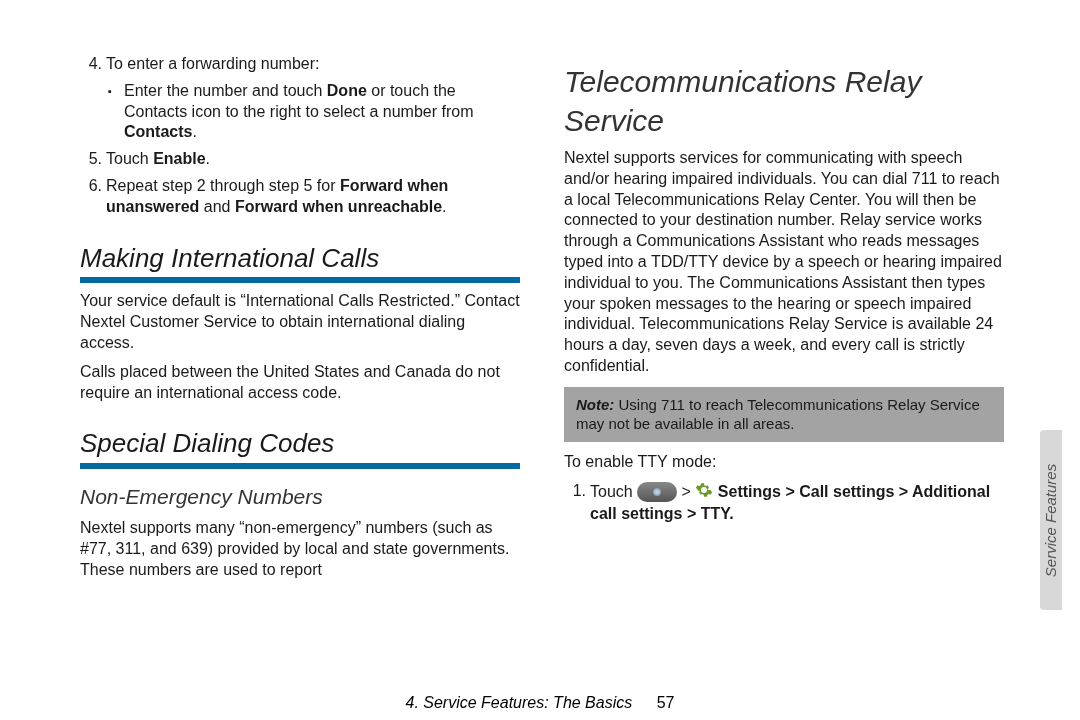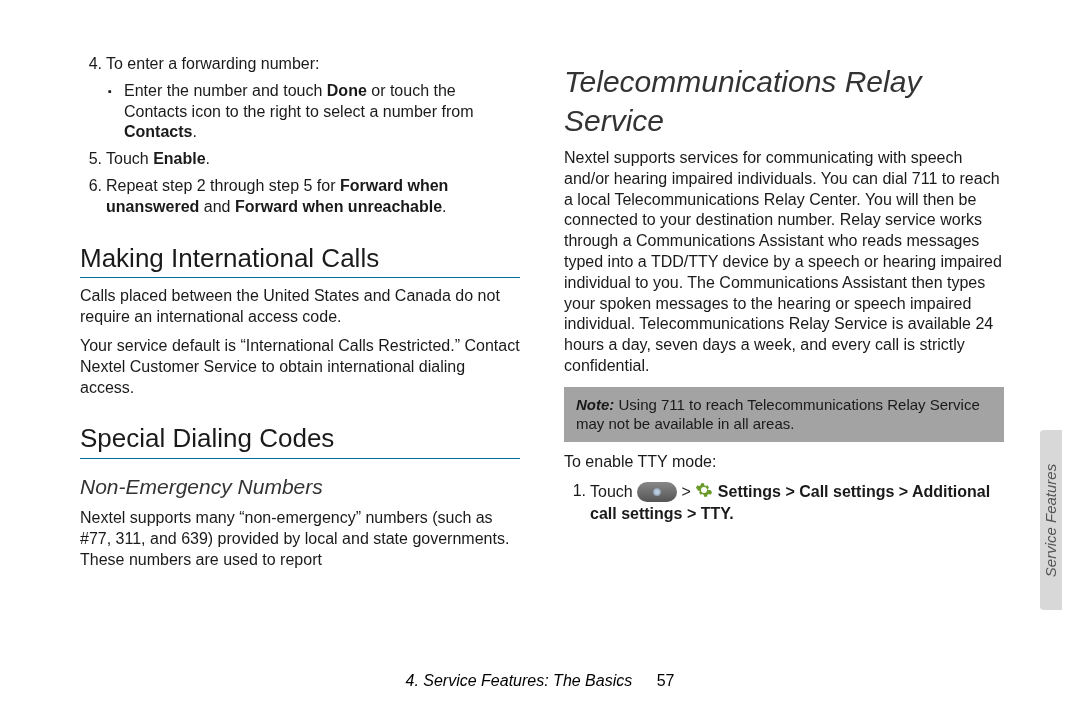--- a/index.html
+++ b/index.html
@@ -19,23 +19,24 @@
     box-sizing: border-box;
     height: 660px;
   }
   .col {
     width: 440px;
     font-size: 16px;
     line-height: 1.3;
     color: #1a1a1a;
   }
   .h1 {
+    font-style: italic;
     font-size: 26px;
     margin: 24px 0 4px 0;
-    border-bottom: 1px solid #0369a1;
+    border-bottom: 6px solid #0369a1;
     padding-bottom: 2px;
   }
   .h2 {
     font-style: italic;
     font-size: 21px;
     margin: 14px 0 8px 0;
     color: #333;
   }
   .para {
     margin: 8px 0;
@@ -66,21 +67,21 @@
     background: #a3a3a3;
     padding: 8px 12px;
     margin: 10px 0;
     font-size: 15px;
     font-style: italic;
   }
   .note-box .note-label { font-weight: bold; font-style: italic; }
   .note-box .note-text { font-style: normal; }
   .footer {
     position: absolute;
-    bottom: 30px;
+    bottom: 8px;
     width: 1080px;
     text-align: center;
     font-style: italic;
     font-size: 16px;
   }
   .footer .pagenum { font-style: normal; margin-left: 20px; }
   .side-tab {
     position: absolute;
     right: 18px;
     top: 430px;
@@ -139,22 +140,22 @@
       <span class="ol-num">5.</span>
       <span>Touch </span><b>Enable</b><span>.</span>
     </div>
 
     <div class="ol-item">
       <span class="ol-num">6.</span>
       <span>Repeat step 2 through step 5 for </span><b>Forward when unanswered</b><span> and </span><b>Forward when unreachable</b><span>.</span>
     </div>
 
     <div class="h1">Making International Calls</div>
+    <div class="para">Your service default is “International Calls Restricted.” Contact Nextel Customer Service to obtain international dialing access.</div>
     <div class="para">Calls placed between the United States and Canada do not require an international access code.</div>
-    <div class="para">Your service default is “International Calls Restricted.” Contact Nextel Customer Service to obtain international dialing access.</div>
 
     <div class="h1">Special Dialing Codes</div>
     <div class="h2">Non-Emergency Numbers</div>
     <div class="para">Nextel supports many “non-emergency” numbers (such as #77, 311, and 639) provided by local and state governments. These numbers are used to report</div>
   </div>
 
   <div class="col">
 
     <div class="h2" style="font-size:30px">Telecommunications Relay Service</div>
     <div class="para">Nextel supports services for communicating with speech and/or hearing impaired individuals. You can dial 711 to reach a local Telecommunications Relay Center. You will then be connected to your destination number. Relay service works through a Communications Assistant who reads messages typed into a TDD/TTY device by a speech or hearing impaired individual to you. The Communications Assistant then types your spoken messages to the hearing or speech impaired individual. Telecommunications Relay Service is available 24 hours a day, seven days a week, and every call is strictly confidential.</div>

